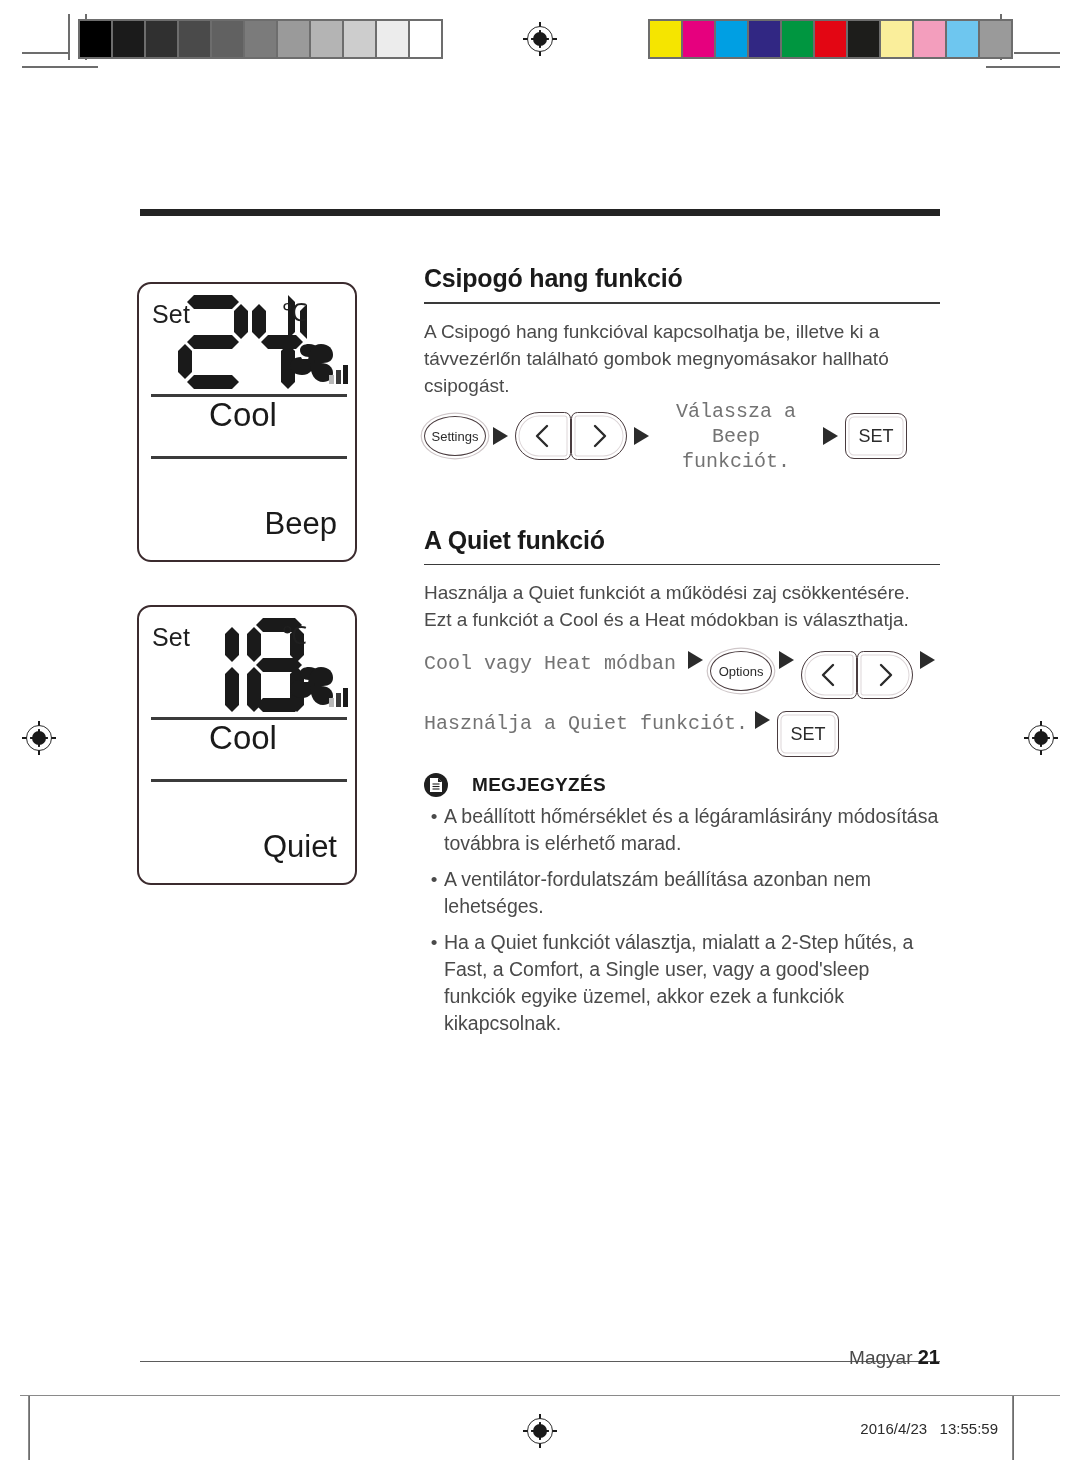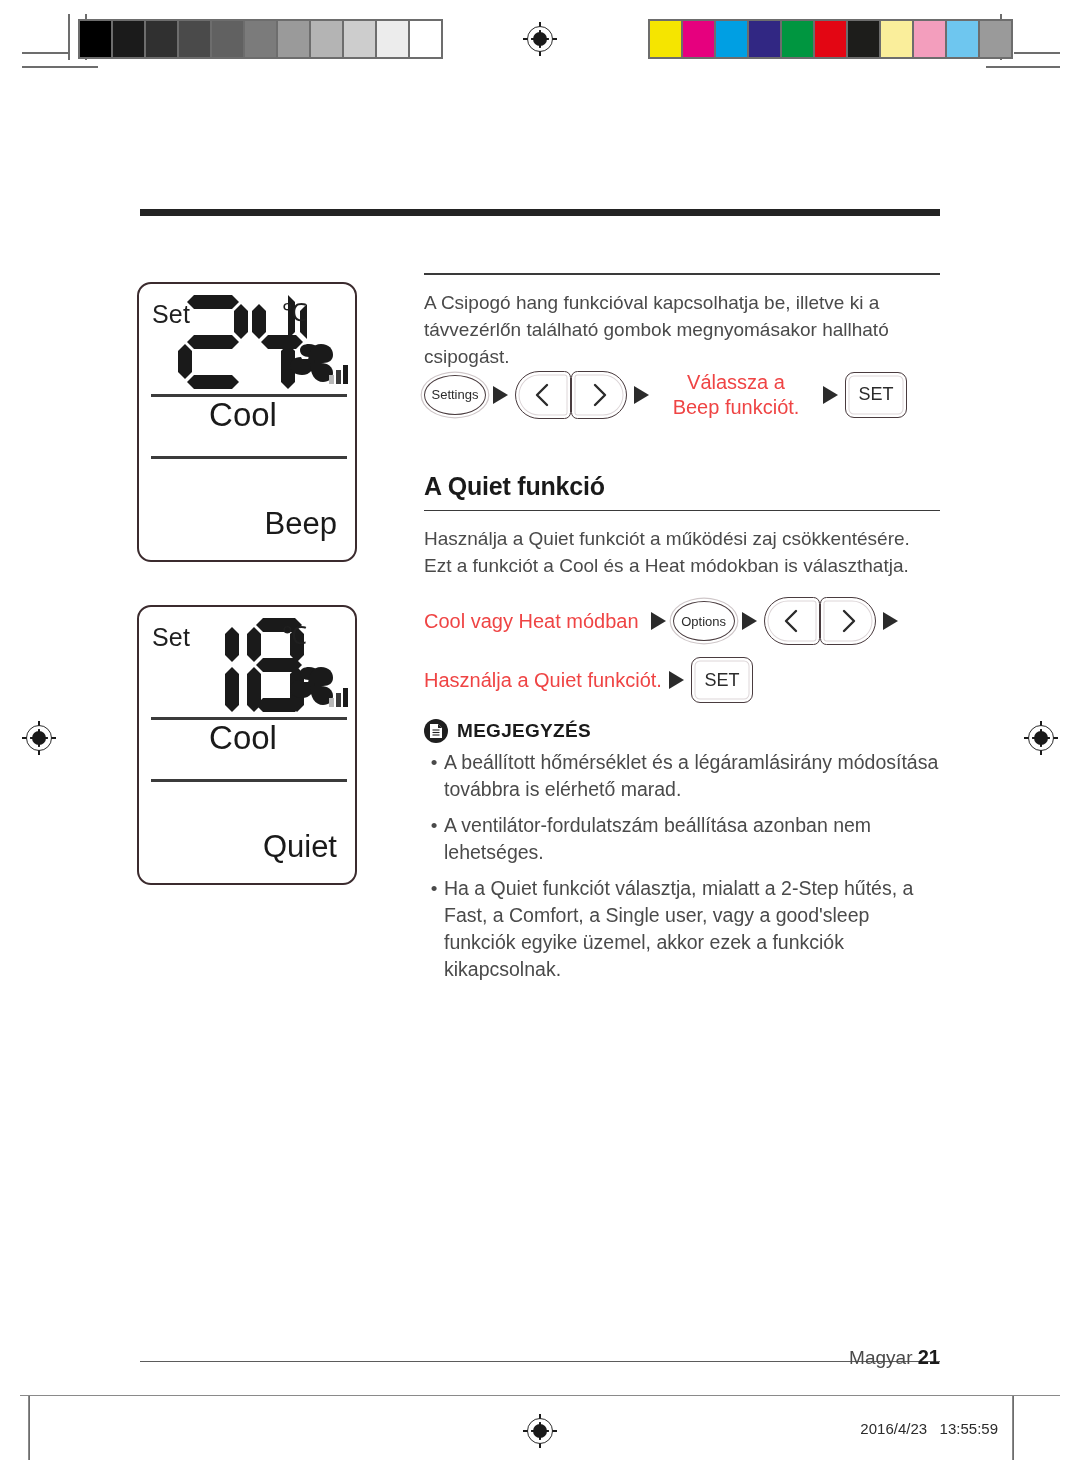--- a/index.html
+++ b/index.html
@@ -95,21 +95,21 @@
     letter-spacing: -0.2px;
   }
   .sec-rule { height: 1.6px; background: #3a3a3a; margin: 9px 0 14px 0; }
 
   .body-text {
     font-size: 19px; line-height: 27px; color: #4a4a4a;
   }
 
   
   .flow { display: flex; align-items: center; flex-wrap: wrap; }
-  .flow-line { display: flex; align-items: center; }
+  .flow-line { display: flex; }
 
   .btn-oval {
     width: 62px; height: 40px;
     border: 1.8px solid #4a3c3f; border-radius: 50%;
     display: flex; align-items: center; justify-content: center;
     font-size: 13px; color: #2b2b2b; background: #fff;
     box-shadow: 0 0 0 2.2px #fff, 0 0 0 3.4px #cfc7c9;
   }
   .btn-arrow {
     width: 56px; height: 48px;
@@ -123,28 +123,28 @@
   .btn-arrow svg { display: block; }
   .btn-set {
     width: 62px; height: 46px;
     border: 1.8px solid #4a3c3f; border-radius: 9px;
     display: flex; align-items: center; justify-content: center;
     font-size: 18px; color: #2b2b2b; background: #fff;
     box-shadow: inset 0 0 0 2.5px #fff, inset 0 0 0 3.5px #ddd6d8;
   }
   .tri { width: 0; height: 0; border-left: 15px solid #2b2b2b;
          border-top: 9px solid transparent; border-bottom: 9px solid transparent; }
-  .flow-label { font-size: 20px; color: #ef4444; text-align: center; line-height: 25px; }
+  .flow-label { font-size: 20px; color: #737373; text-align: center; line-height: 25px; font-family: Liberation Mono, monospace; }
   .flow-label.lft { text-align: left; }
   .gap { width: 12px; flex: none; }
   .gap-sm { width: 7px; flex: none; }
 
   
   #note { margin-top: 16px; }
-  .note-head { display: flex; align-items: center; gap: 9px; }
+  .note-head { display: flex; align-items: center; gap: 24px; }
   .note-ico {
     width: 24px; height: 24px; border-radius: 50%; background: #1f1f1f;
     display: flex; align-items: center; justify-content: center; flex: none;
   }
   .note-title { font-size: 19px; font-weight: bold; color: #1a1a1a; letter-spacing: 0.3px; }
   .note-list { margin-top: 6px; }
   .note-item { display: flex; margin-bottom: 9px; }
   .note-bullet { width: 20px; flex: none; font-size: 19px; color: #4a4a4a; text-align: center; line-height: 27px; }
   .note-body { font-size: 19.5px; line-height: 27px; color: #4a4a4a; flex: 1; }
 
@@ -331,20 +331,21 @@
 
       <div class="lcd-rule r1"></div>
       <div class="lcd-mode">Cool</div>
       <div class="lcd-rule r2"></div>
       <div class="lcd-feature">Quiet</div>
     </div>
 
     <div id="right">
 
       <div>
+        <div class="sec-title">Csipogó hang funkció</div>
         <div class="sec-rule"></div>
         <div class="body-text">A Csipogó hang funkcióval kapcsolhatja be, illetve ki a távvezérlőn található gombok megnyomásakor hallható csipogást.</div>
 
         <div class="flow" style="margin-top:0;">
           <div class="btn-oval">Settings</div>
           <div class="gap-sm"></div>
           <div class="tri"></div>
           <div class="gap-sm"></div>
           <div class="btn-arrow left">
             <svg width="20" height="26" viewBox="0 0 20 26">

